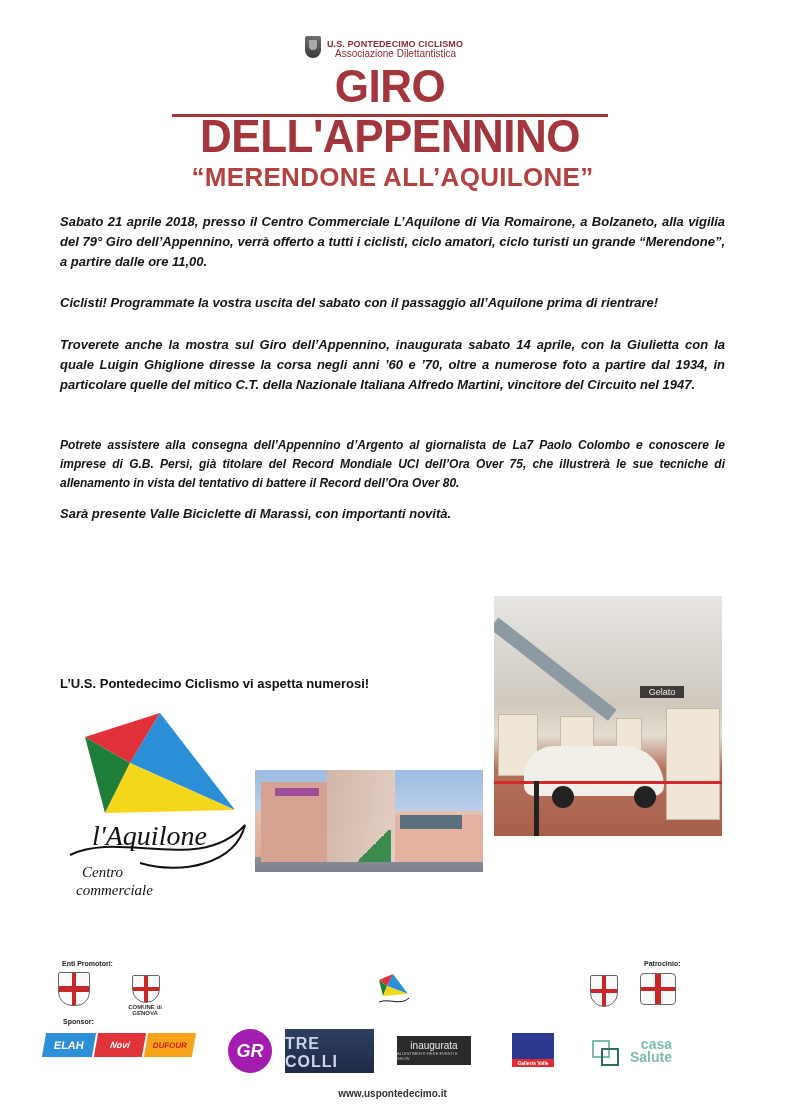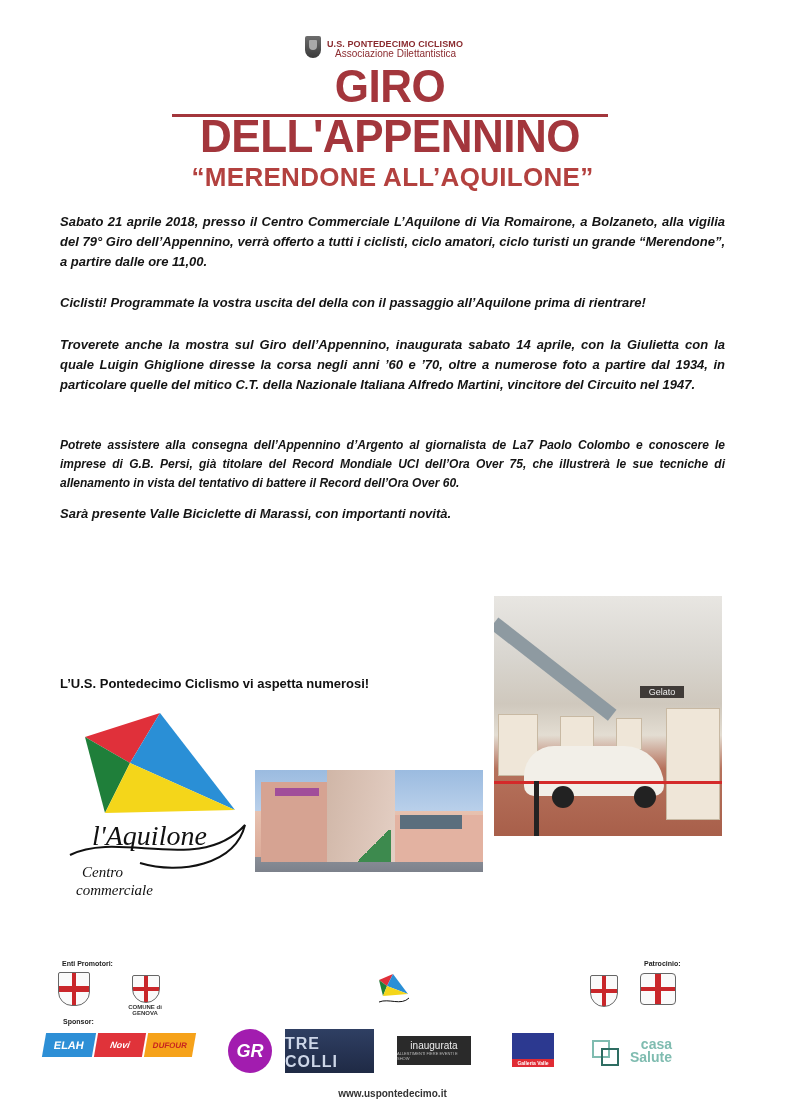--- a/index.html
+++ b/index.html
@@ -79,23 +79,23 @@
     <span class="club-name">U.S. PONTEDECIMO CICLISMO</span>
     <span class="club-sub">Associazione Dilettantistica</span>
   </div>
 </div>
 <div class="abs brand">GIRO DELL'APPENNINO</div>
 <div class="abs brand-rule"></div>
 
 <div class="abs title">“MERENDONE ALL’AQUILONE”</div>
 
 <div class="abs para p1">Sabato 21 aprile 2018, presso il Centro Commerciale L’Aquilone di Via Romairone, a Bolzaneto, alla vigilia del 79° Giro dell’Appennino, verrà offerto a tutti i ciclisti, ciclo amatori, ciclo turisti un grande “Merendone”, a partire dalle ore 11,00.</div>
-<div class="abs para p2">Ciclisti! Programmate la vostra uscita del della con il passaggio all’Aquilone prima di rientrare!</div>
+<div class="abs para p2">Ciclisti! Programmate la vostra uscita del sabato con il passaggio all’Aquilone prima di rientrare!</div>
 <div class="abs para p3">Troverete anche la mostra sul Giro dell’Appennino, inaugurata sabato 14 aprile, con la Giulietta con la quale Luigin Ghiglione diresse la corsa negli anni ’60 e ’70, oltre a numerose foto a partire dal 1934, in particolare quelle del mitico C.T. della Nazionale Italiana Alfredo Martini, vincitore del Circuito nel 1947.</div>
-<div class="abs para p4">Potrete assistere alla consegna dell’Appennino d’Argento al giornalista de La7 Paolo Colombo e conoscere le imprese di G.B. Persi, già titolare del Record Mondiale UCI dell’Ora Over 75, che illustrerà le sue tecniche di allenamento in vista del tentativo di battere il Record dell’Ora Over 60.</div>
+<div class="abs para p4">Potrete assistere alla consegna dell’Appennino d’Argento al giornalista de La7 Paolo Colombo e conoscere le imprese di G.B. Persi, già titolare del Record Mondiale UCI dell’Ora Over 75, che illustrerà le sue tecniche di allenamento in vista del tentativo di battere il Record dell’Ora Over 80.</div>
 <div class="abs para p5">Sarà presente Valle Biciclette di Marassi, con importanti novità.</div>
 <div class="abs p6">L’U.S. Pontedecimo Ciclismo vi aspetta numerosi!</div>
 
 <svg class="abs kite-logo" viewBox="0 0 190 200">
   <polygon points="25,32 100,8 70,58" fill="#e0303a"></polygon>
   <polygon points="100,8 175,105 70,58" fill="#2a8fd6"></polygon>
   <polygon points="25,32 70,58 45,108" fill="#1f7f3a"></polygon>
   <polygon points="70,58 175,105 45,108" fill="#f4d61a"></polygon>
   <path d="M10,150 C60,125 140,170 185,120 C175,160 120,170 80,158" fill="none" stroke="#111" stroke-width="2"></path>
   <text x="32" y="140" font-family="Liberation Serif, serif" font-style="italic" font-size="28" fill="#111">l'Aquilone</text>

